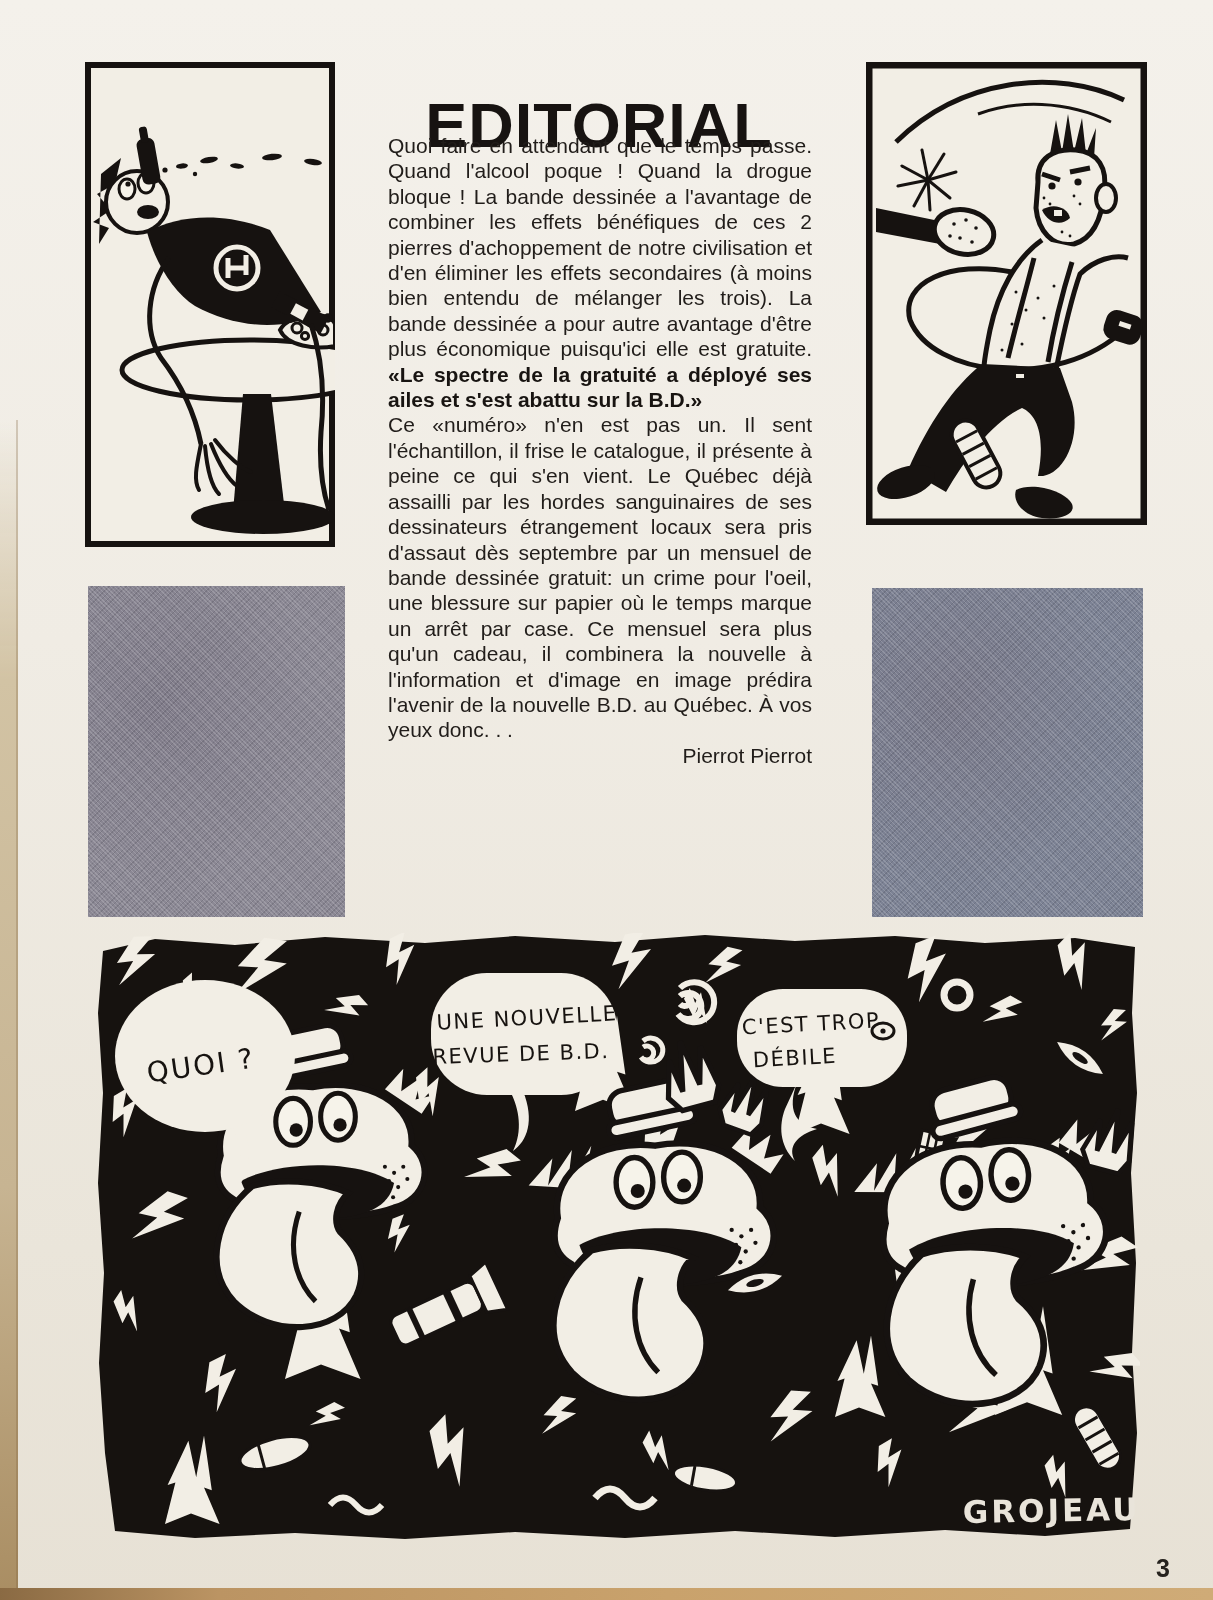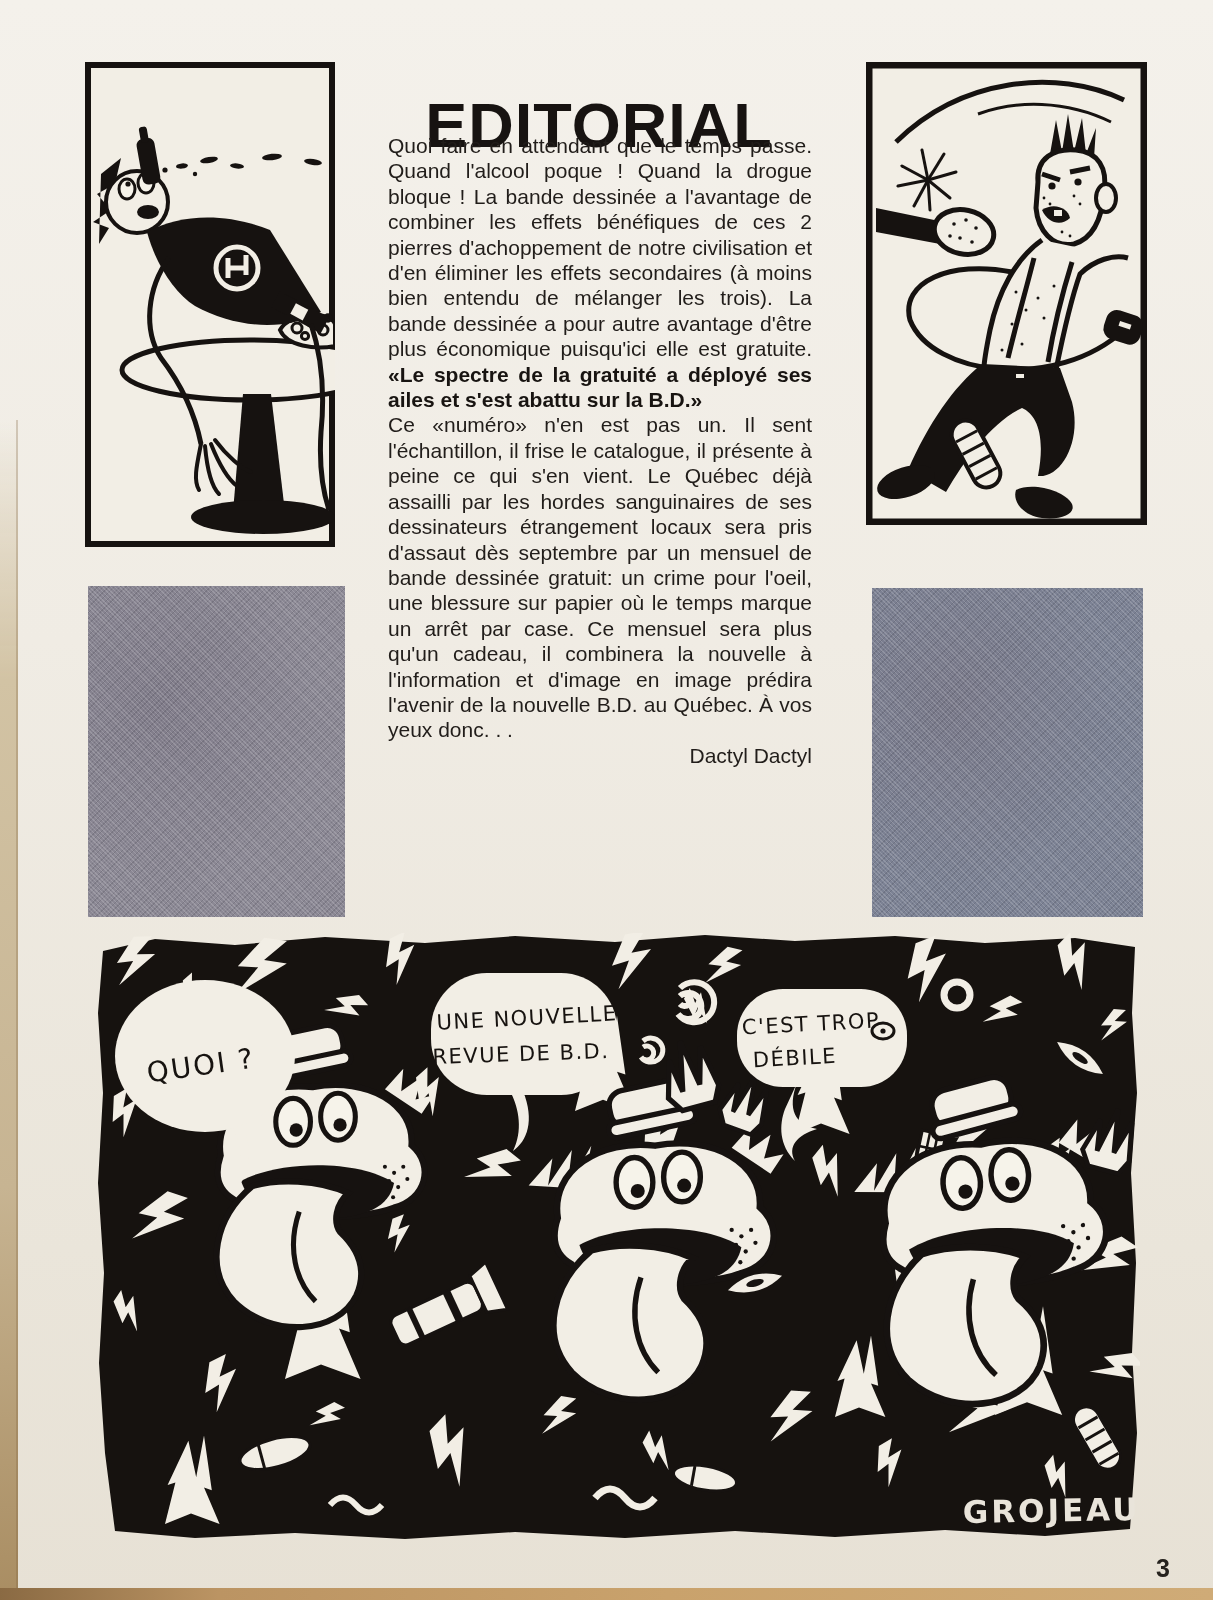--- a/index.html
+++ b/index.html
@@ -97,21 +97,21 @@
       </g>
       <path d="M226,262 C236,292 240,330 236,370 C234,402 238,430 244,448" fill="none" stroke="#161210" stroke-width="5"></path>
     </g>
   </svg>
 
   <h1 class="title">EDITORIAL</h1>
 
   <div class="column">
     <p><span>Quoi faire en attendant que le temps passe. Quand l'alcool poque ! Quand la drogue bloque ! La bande dessinée a l'avantage de combiner les effets bénéfiques de ces 2 pierres d'achoppement de notre civilisation et d'en éliminer les effets secondaires (à moins bien entendu de mélanger les trois). La bande dessinée a pour autre avantage d'être plus économique puisqu'ici elle est gratuite. </span><b>«Le spectre de la gratuité a déployé ses ailes et s'est abattu sur la B.D.»</b></p>
     <p>Ce «numéro» n'en est pas un. Il sent l'échantillon, il frise le catalogue, il présente à peine ce qui s'en vient. Le Québec déjà assailli par les hordes sanguinaires de ses dessinateurs étrangement locaux sera pris d'assaut dès septembre par un mensuel de bande dessinée gratuit: un crime pour l'oeil, une blessure sur papier où le temps marque un arrêt par case. Ce mensuel sera plus qu'un cadeau, il combinera la nouvelle à l'information et d'image en image prédira l'avenir de la nouvelle B.D. au Québec. À vos yeux donc. . .</p>
-    <p class="byline">Dactyl Dactyl</p>
+    <p class="byline">Pierrot Pierrot</p>
   </div>
 
   <svg class="art-frame" style="left:866px;top:62px" width="281" height="463" viewBox="0 0 281 463">
     <rect x="3" y="3" width="275" height="457" fill="#f2eee5" stroke="#161210" stroke-width="7"></rect>
     <path d="M258,38 C190,6 95,16 30,80" fill="none" stroke="#161210" stroke-width="5"></path>
     <path d="M245,60 C200,38 150,38 112,52" fill="none" stroke="#161210" stroke-width="3"></path>
     <g>
       <polygon points="10,146 78,160 74,182 10,170" fill="#161210"></polygon>
       <ellipse cx="98" cy="170" rx="30" ry="22" transform="rotate(12 98 170)" fill="#f2eee5" stroke="#161210" stroke-width="5"></ellipse>
       <g fill="#161210">

